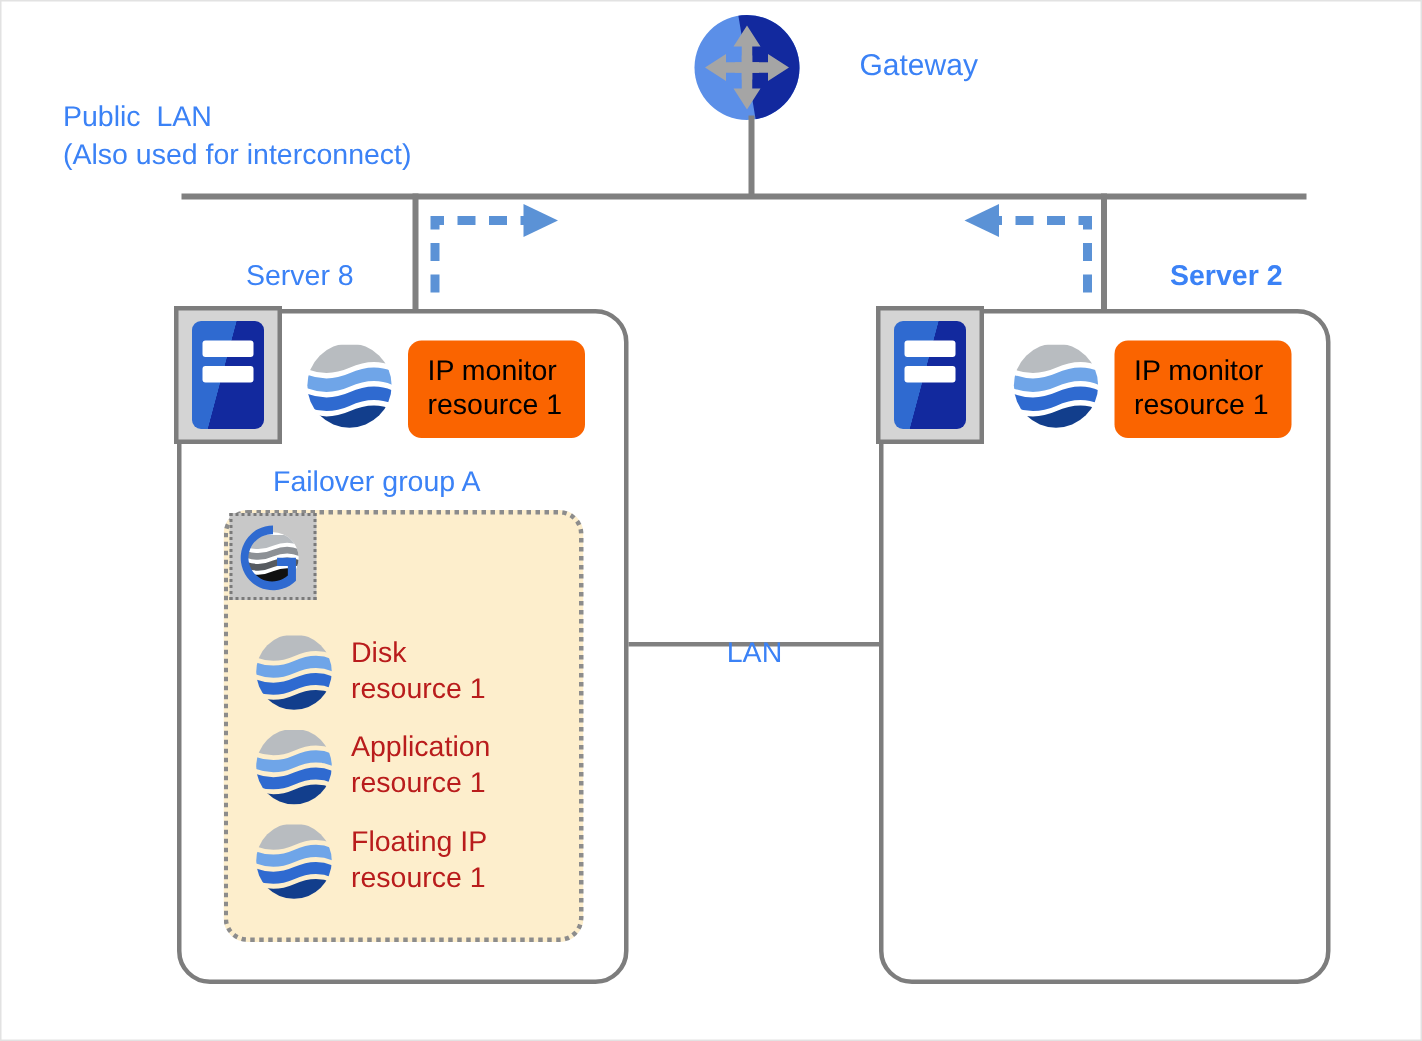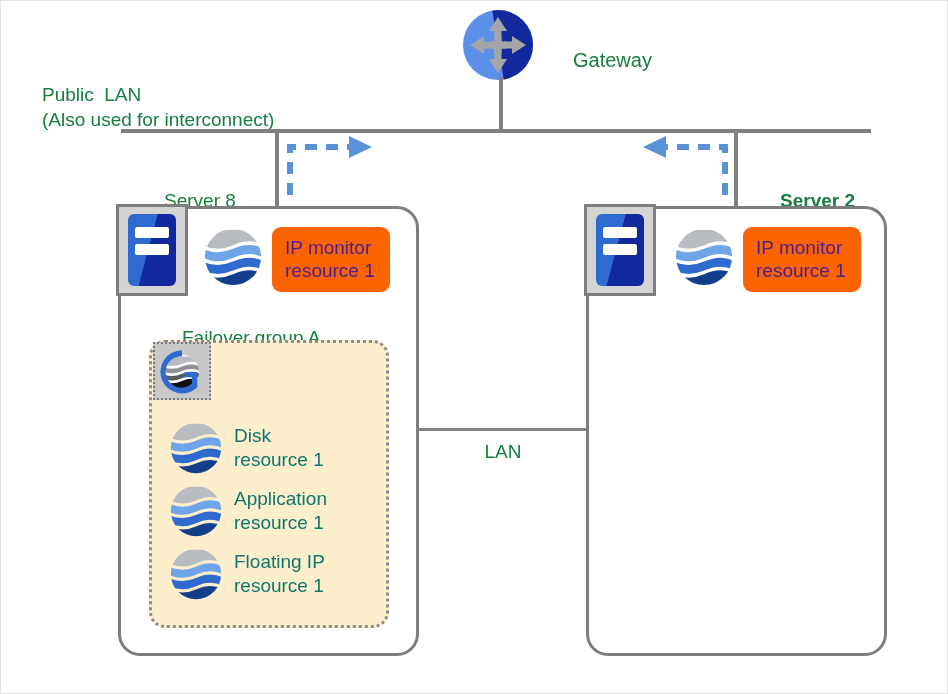--- a/index.html
+++ b/index.html
@@ -14,24 +14,23 @@
     position: relative;
     width: 948px;
     height: 694px;
     background: #ffffff;
     border: 1px solid #e2e2e2;
     box-sizing: border-box;
     overflow: hidden;
   }
   .lbl {
     position: absolute;
-    color: #15803d;
+    color: #3b82f6;
     white-space: pre;
     line-height: 1.28;
-    margin-top: 16px;
   }
 
   
   .hline {
     position: absolute;
     background: #808080;
     height: 4px;
   }
   .vline {
     position: absolute;
@@ -94,21 +93,21 @@
 
   
   .globe {
     position: absolute;
   }
 
   
   .badge {
     position: absolute;
     background: #fa6400;
-    color: #4c1d95;
+    color: #000000;
     border-radius: 9px;
     font-size: 19px;
     line-height: 1.22;
     padding: 9px 13px 10px 13px;
     box-sizing: border-box;
     white-space: pre;
   }
 
   
   .fg-box {
@@ -132,21 +131,21 @@
 
   
   .res-row {
     position: absolute;
     display: flex;
     align-items: center;
   }
   .res-text {
     font-size: 19px;
     line-height: 1.24;
-    color: #0f766e;
+    color: #b91c1c;
     white-space: pre;
     margin-left: 12px;
   }
 
   
   .arrow-svg {
     position: absolute;
   }
 
   .ic-label {

